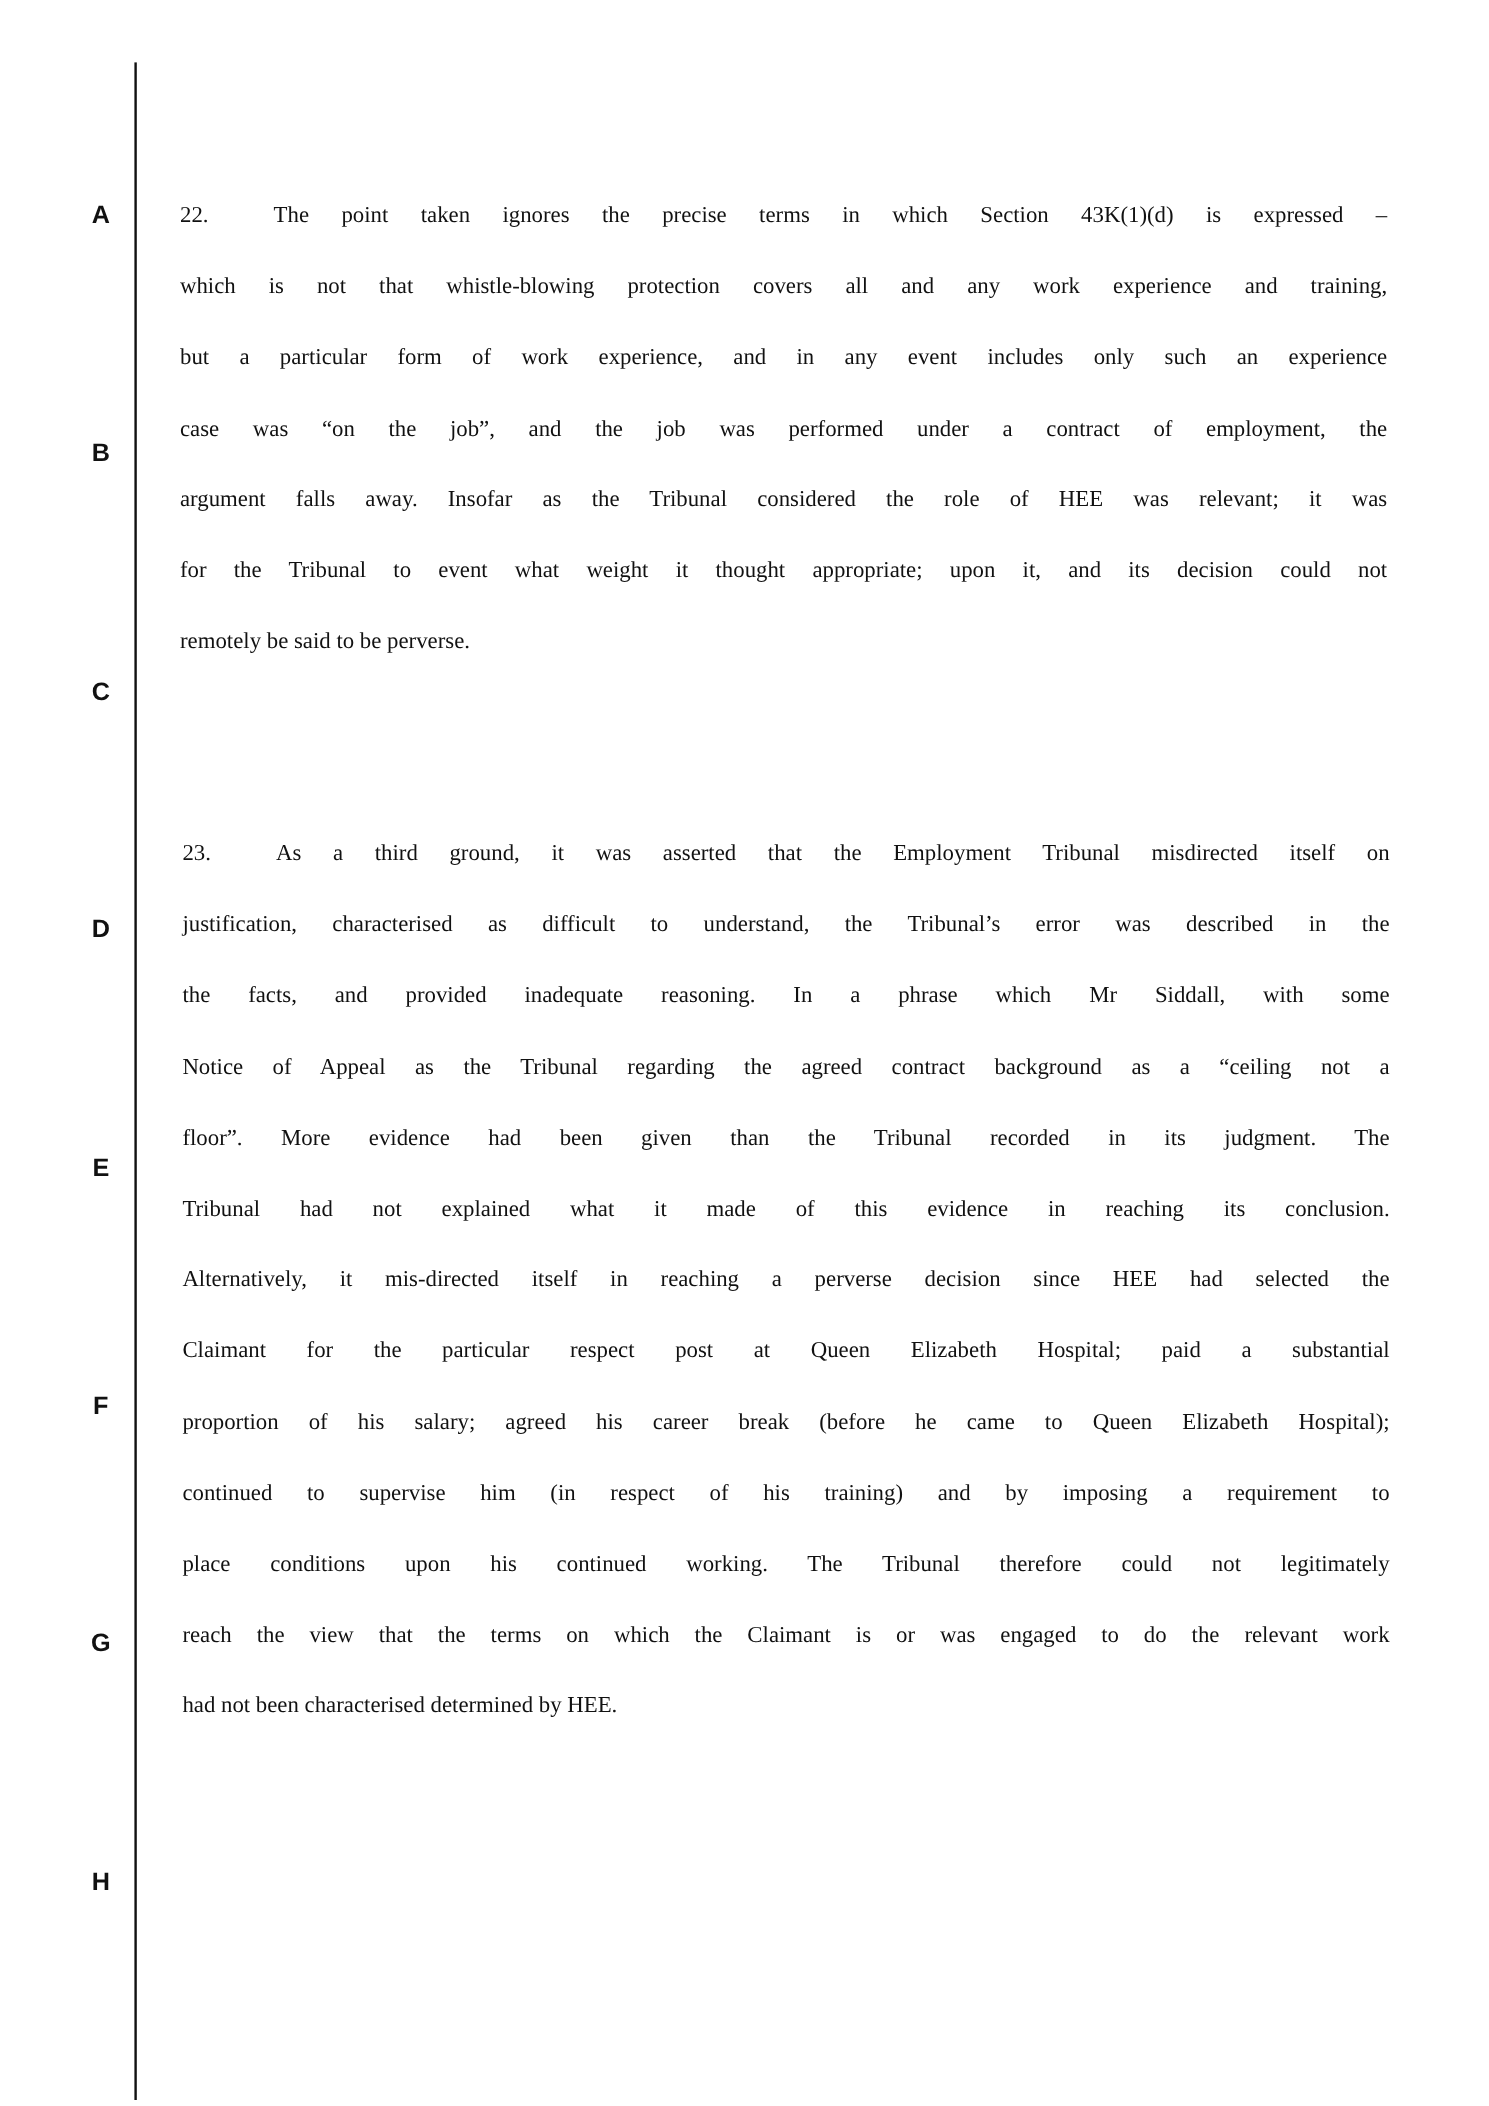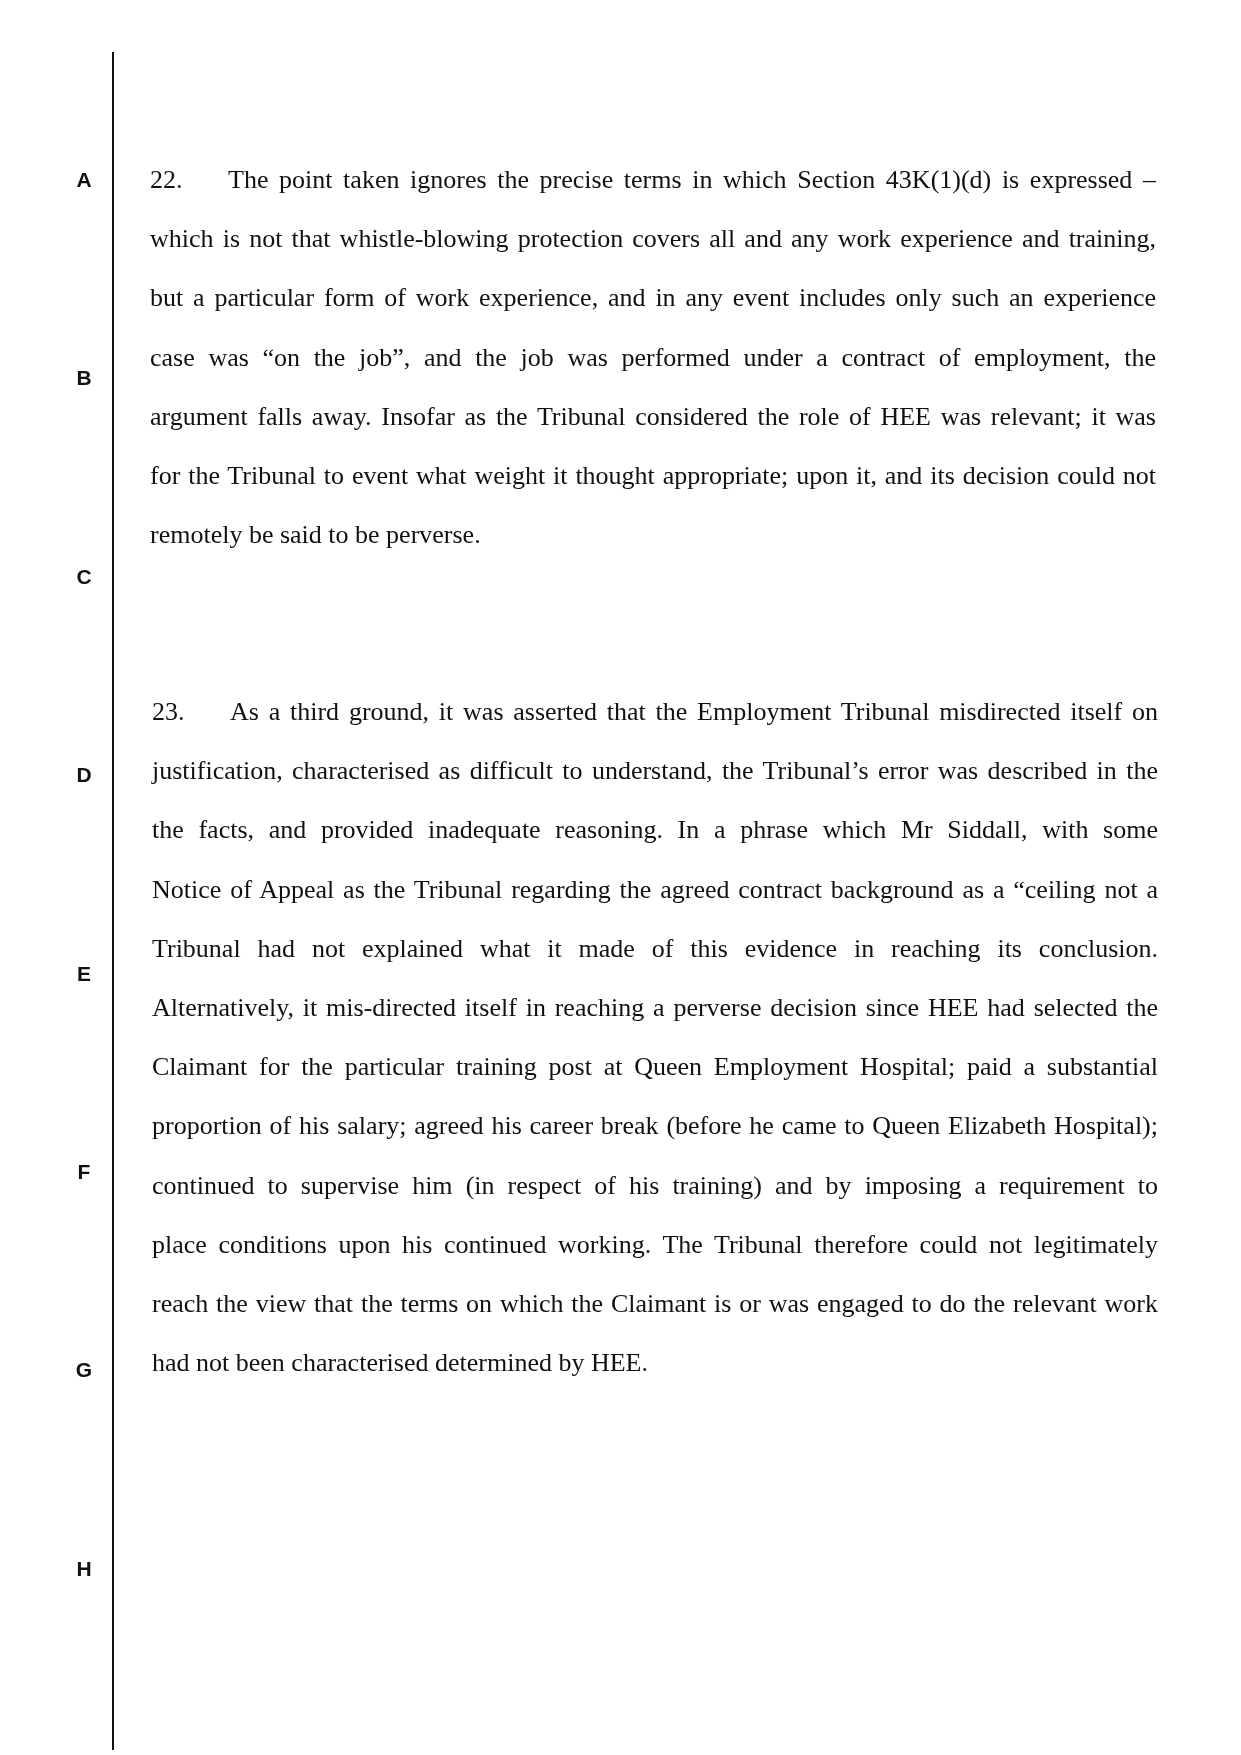--- a/index.html
+++ b/index.html
@@ -2,21 +2,21 @@
 <html><head>
 <meta charset="utf-8">
 <style>
   html, body { margin: 0; padding: 0; background: #ffffff; }
   body { width: 1241px; height: 1755px; position: relative; overflow: hidden;
          font-family: "Liberation Serif", "DejaVu Serif", serif; color: #111; }
   .margin-rule { position: absolute; left: 112px; top: 52px; width: 2px; height: 1698px; background: #111; }
   .margin-letter { position: absolute; left: 72px; width: 24px; text-align: center;
                    font-family: "Liberation Sans", "DejaVu Sans", sans-serif; font-weight: bold;
                    font-size: 21px; line-height: 24px; color: #111; }
-  .para { position: absolute; left: 150px; width: 1006px; font-size: 26px; line-height: 59.2px;
+  .para { position: absolute; left: 150px; width: 1006px; font-size: 19px; line-height: 59.2px;
           text-align: justify; }
   .para .line { display: block; height: 59.2px; white-space: nowrap; text-align-last: justify;
                 text-align: justify; overflow: visible; }
   .para .line.last { text-align-last: left; }
   .pnum { display: inline-block; width: 78px; }
   .footer { position: absolute; left: 160px; top: 1782px; font-size: 24px; line-height: 28px; }
 </style>
 </head>
 <body>
 
@@ -39,23 +39,24 @@
   <span class="line">argument falls away.  Insofar as the Tribunal considered the role of HEE was relevant; it was</span>
   <span class="line">for the Tribunal to event what weight it thought appropriate; upon it, and its decision could not</span>
   <span class="line last">remotely be said to be perverse.</span>
 </div>
 
 <div class="para" style="top:682px; left:152px; width:1006px;">
   <span class="line"><span class="pnum">23.</span><span>As a third ground, it was asserted that the Employment Tribunal misdirected itself on</span></span>
   <span class="line">justification, characterised as difficult to understand, the Tribunal’s error was described in the</span>
   <span class="line">the facts, and provided inadequate reasoning.  In a phrase which Mr Siddall, with some</span>
   <span class="line">Notice of Appeal as the Tribunal regarding the agreed contract background as a “ceiling not a</span>
+  <span class="line">floor”.  More evidence had been given than the Tribunal recorded in its judgment.  The</span>
   <span class="line">Tribunal had not explained what it made of this evidence in reaching its conclusion.</span>
   <span class="line">Alternatively, it mis-directed itself in reaching a perverse decision since HEE had selected the</span>
-  <span class="line">Claimant for the particular training post at Queen Employment Hospital; paid a substantial</span>
+  <span class="line">Claimant for the particular respect post at Queen Elizabeth Hospital; paid a substantial</span>
   <span class="line">proportion of his salary; agreed his career break (before he came to Queen Elizabeth Hospital);</span>
   <span class="line">continued to supervise him (in respect of his training) and by imposing a requirement to</span>
   <span class="line">place conditions upon his continued working.   The Tribunal therefore could not legitimately</span>
   <span class="line">reach the view that the terms on which the Claimant is or was engaged to do the relevant work</span>
   <span class="line last">had not been characterised determined by HEE.</span>
 </div>
 
 <div class="footer">UKEAT/0250/15/RN</div>
 
 </body></html>

